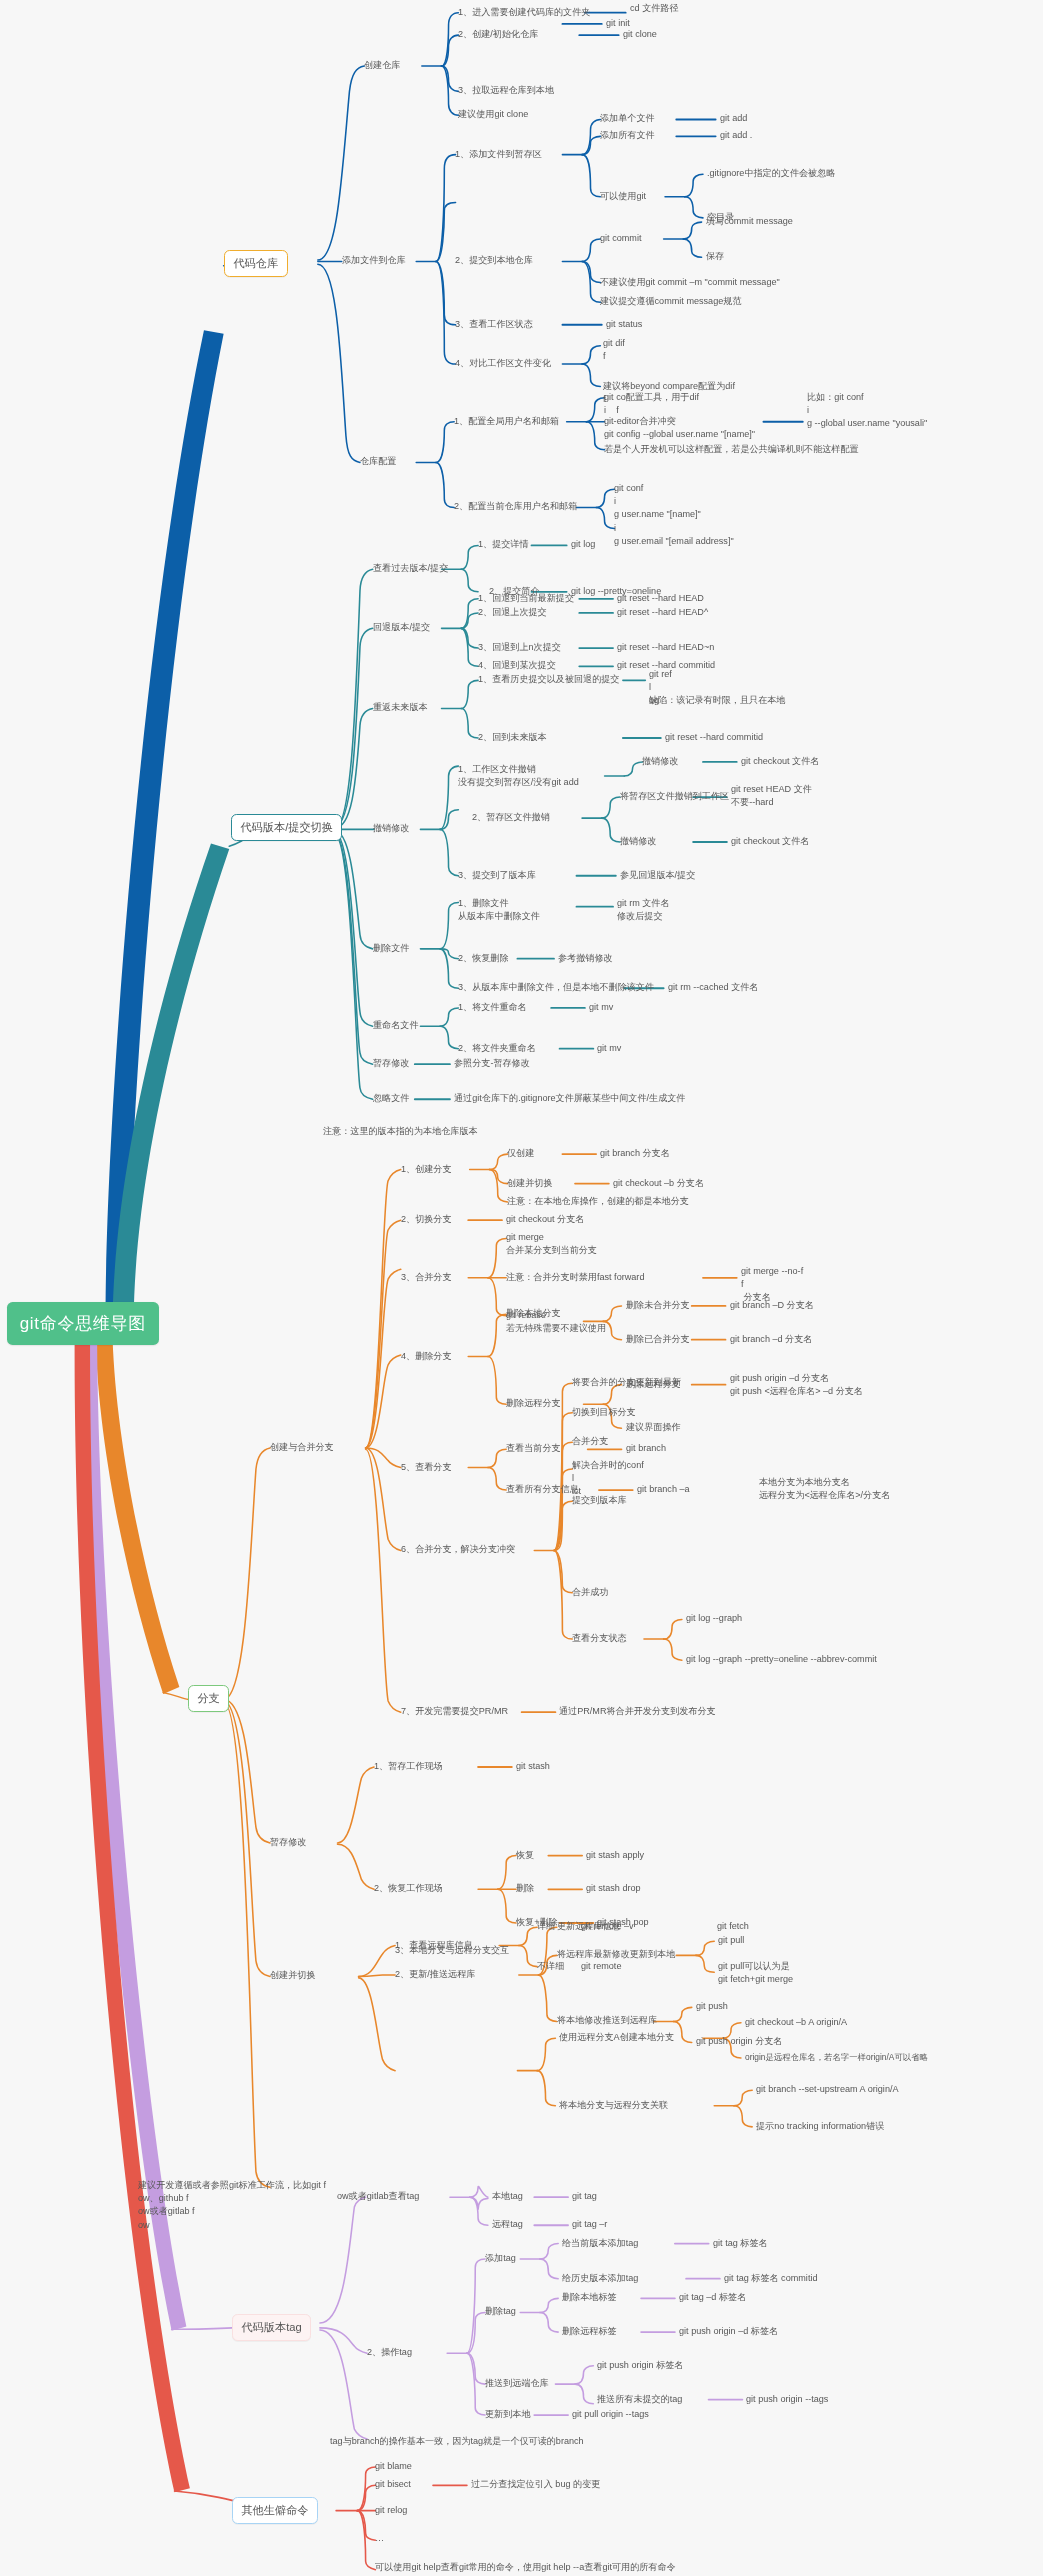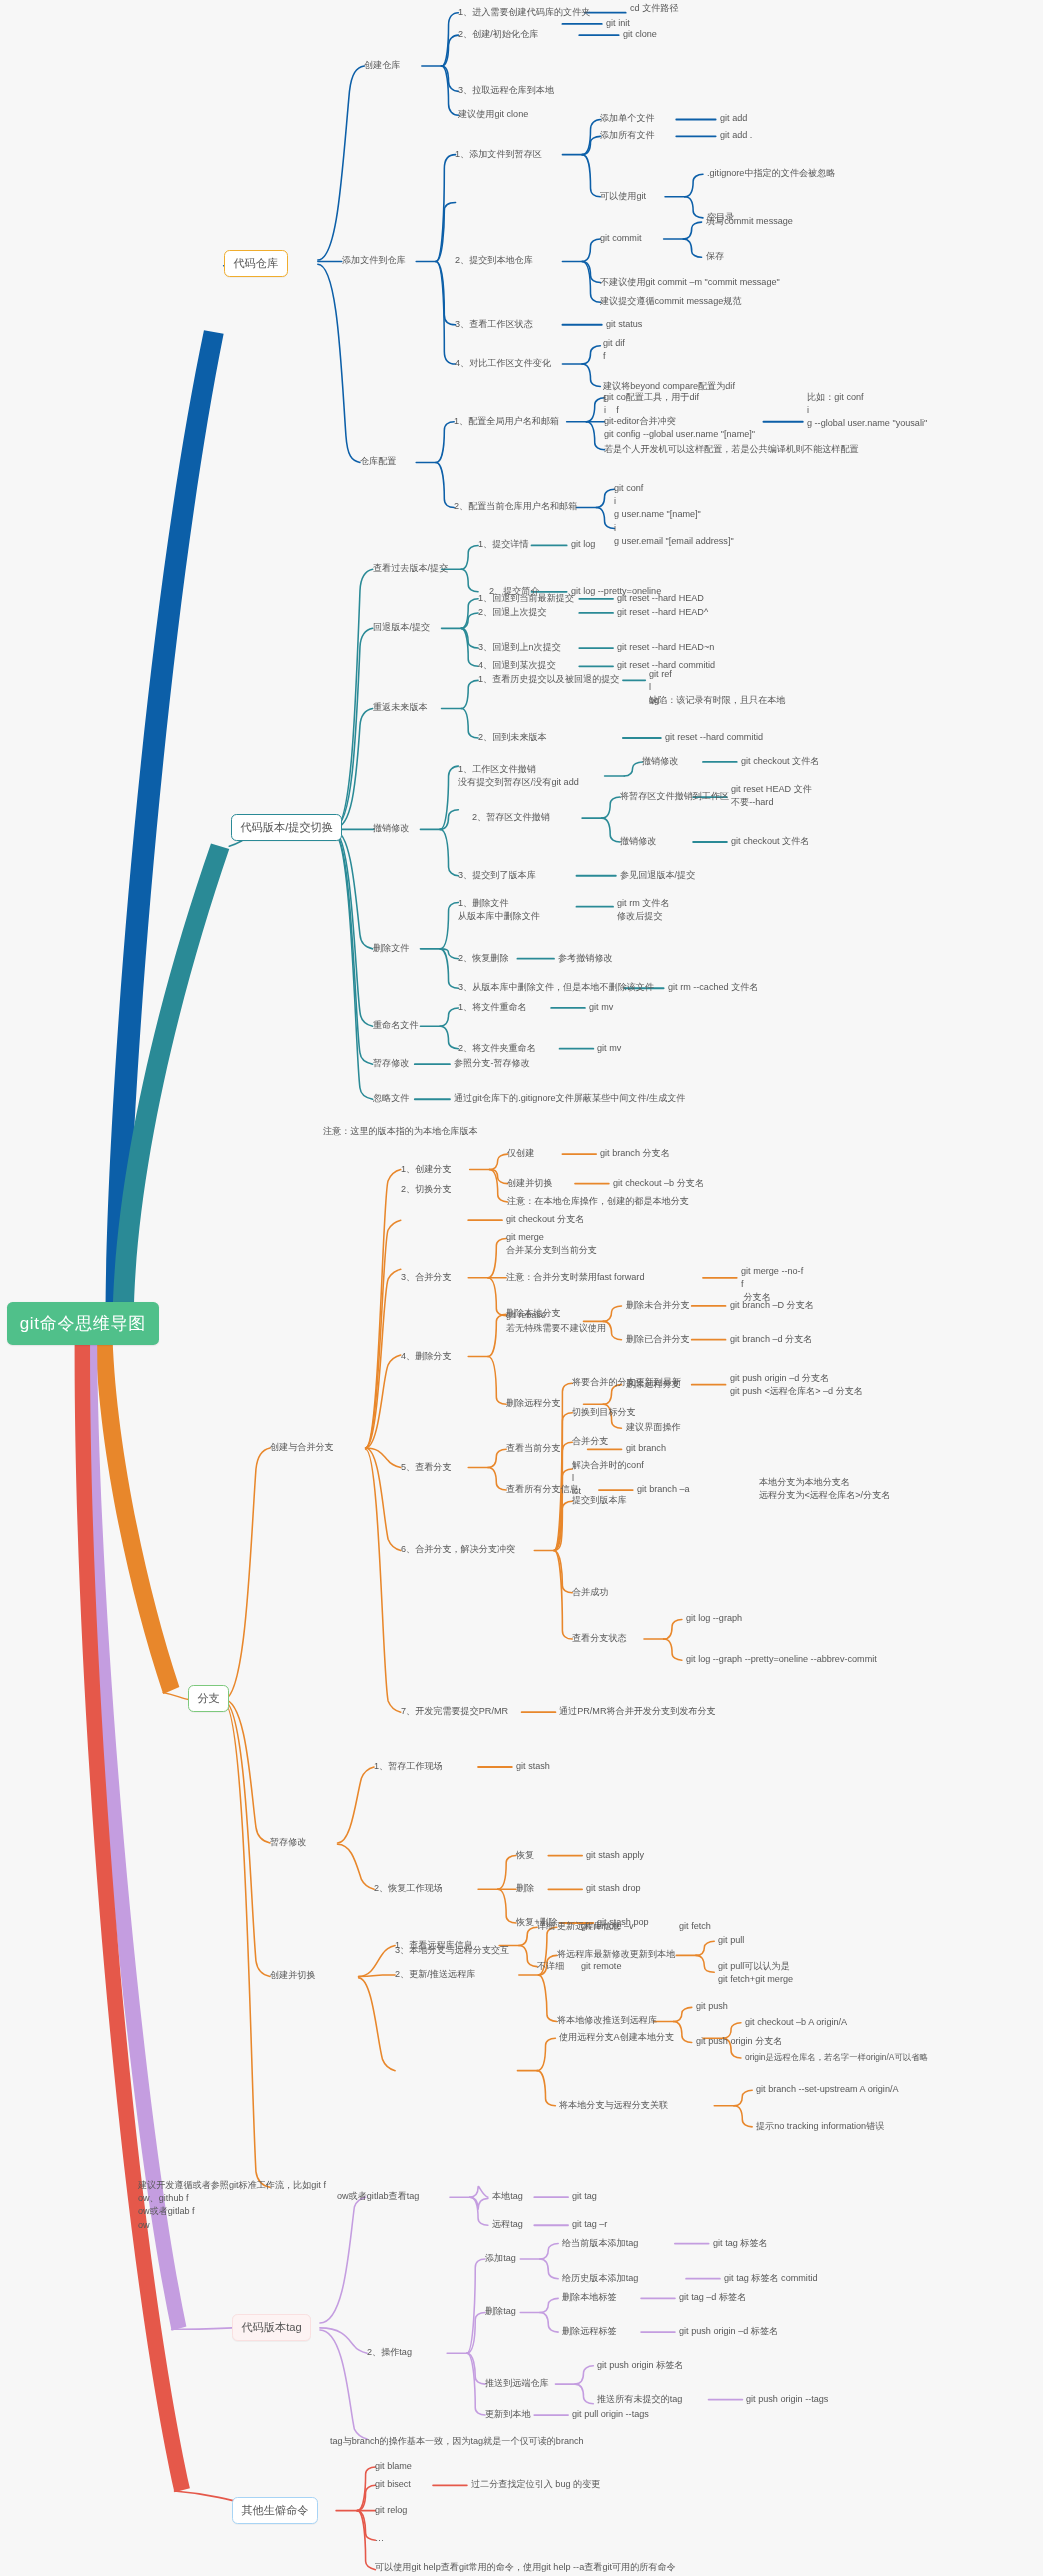--- a/index.html
+++ b/index.html
@@ -472,21 +472,21 @@
 
   <div class="tnode" style="left:270px;top:1441px;">创建与合并分支</div>
 
   <div class="tnode" style="left:401px;top:1163px;">1、创建分支</div>
   <div class="tnode" style="left:507px;top:1147px;">仅创建</div>
   <div class="tnode" style="left:507px;top:1177px;">创建并切换</div>
   <div class="tnode" style="left:507px;top:1195px;">注意：在本地仓库操作，创建的都是本地分支</div>
   <div class="tnode" style="left:600px;top:1147px;">git branch 分支名</div>
   <div class="tnode" style="left:613px;top:1177px;">git checkout –b 分支名</div>
 
-  <div class="tnode" style="left:401px;top:1183px;text-align:center;">2、切换分支</div>
+  <div class="tnode" style="left:401px;top:1213px;text-align:center;">2、切换分支</div>
   <div class="tnode" style="left:506px;top:1213px;">git checkout 分支名</div>
 
   <div class="tnode" style="left:401px;top:1271px;">3、合并分支</div>
   <div class="tnode" style="left:506px;top:1231px;">git merge
 合并某分支到当前分支</div>
   <div class="tnode" style="left:506px;top:1271px;">注意：合并分支时禁用fast forward</div>
   <div class="tnode" style="left:506px;top:1309px;">git rebase
 若无特殊需要不建议使用</div>
   <div class="tnode" style="left:741px;top:1265px;">git merge --no-f
 f
@@ -543,21 +543,21 @@
   <div class="tnode" style="left:395px;top:1939px;">1、查看远程库信息</div>
   <div class="tnode" style="left:537px;top:1920px;">详细</div>
   <div class="tnode" style="left:537px;top:1960px;">不详细</div>
   <div class="tnode" style="left:581px;top:1920px;">git remote –v</div>
   <div class="tnode" style="left:581px;top:1960px;">git remote</div>
 
   <div class="tnode" style="left:395px;top:1968px;">2、更新/推送远程库</div>
   <div class="tnode" style="left:557px;top:1920px;">更新远程库信息</div>
   <div class="tnode" style="left:557px;top:1948px;">将远程库最新修改更新到本地</div>
   <div class="tnode" style="left:557px;top:2014px;">将本地修改推送到远程库</div>
-  <div class="tnode" style="left:679px;top:1920px;">git fetch</div>
+  <div class="tnode" style="left:717px;top:1920px;">git fetch</div>
   <div class="tnode" style="left:718px;top:1934px;">git pull</div>
   <div class="tnode" style="left:718px;top:1960px;">git pull可以认为是
 git fetch+git merge</div>
   <div class="tnode" style="left:696px;top:2000px;">git push</div>
   <div class="tnode" style="left:696px;top:2035px;">git push origin 分支名</div>
 
   <div class="tnode" style="left:395px;top:1944px;">3、本地分支与远程分支交互</div>
   <div class="tnode" style="left:559px;top:2031px;">使用远程分支A创建本地分支</div>
   <div class="tnode" style="left:559px;top:2099px;">将本地分支与远程分支关联</div>
   <div class="tnode" style="left:745px;top:2016px;">git checkout –b A origin/A</div>

